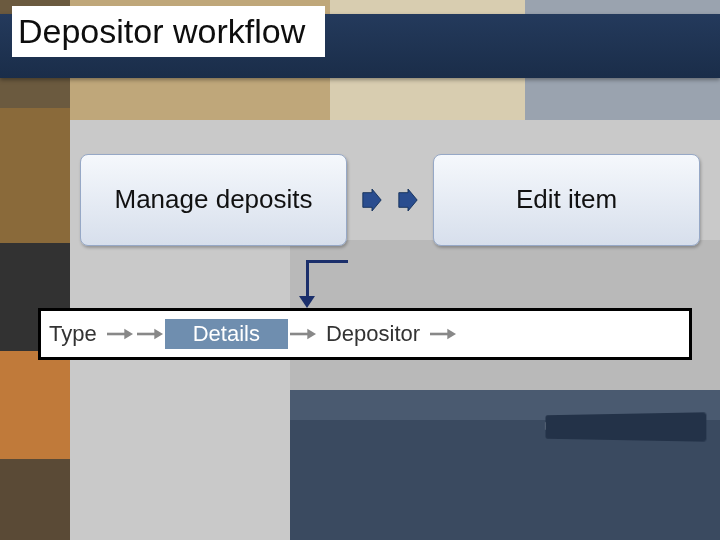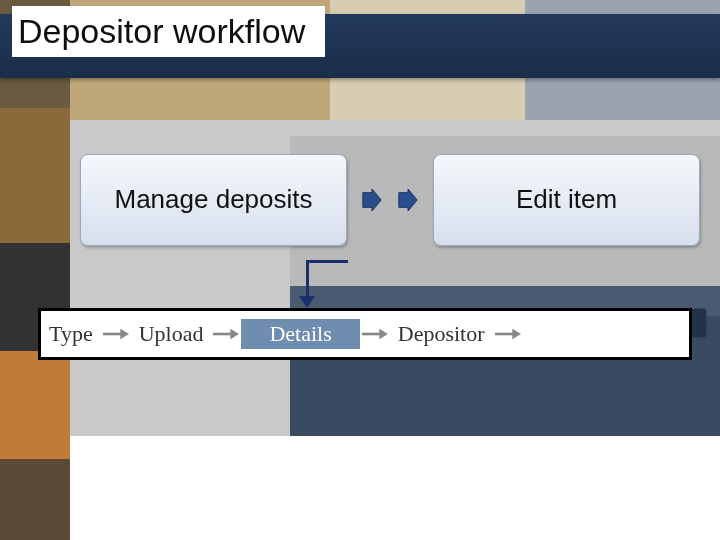--- a/index.html
+++ b/index.html
@@ -1,16 +1,16 @@
 <!DOCTYPE html>
 <html><head>
 <meta charset="utf-8">
 <style>
   html,body{margin:0;padding:0;width:720px;height:540px;font-family:Arial,Helvetica,sans-serif;overflow:hidden}
-  .slide{position:relative;width:720px;height:436px;background:#c9c9c9}
+  .slide{position:relative;width:720px;height:540px;background:#c9c9c9}
   
   .bg-strip-left{position:absolute;left:0;top:0;width:70px;height:540px;background:linear-gradient(#6b5a3f 0 20%,#8a6a3a 20% 45%,#323232 45% 65%,#c07a3a 65% 85%,#5a4a36 85% 100%)}
   .bg-top{position:absolute;left:70px;top:0;right:0;height:120px;background:linear-gradient(90deg,#bfa77a 0 40%,#d8cdb0 40% 70%,#9aa3af 70% 100%)}
   .bg-building{position:absolute;right:0;bottom:0;width:430px;height:300px;
     background:
       linear-gradient(180deg,rgba(255,255,255,0) 0 50%,#4a5a70 50% 60%,#3a4a60 60% 100%),
       linear-gradient(90deg,#b9b9b9 0 100%);
   }
   .bg-building::after{content:"";position:absolute;left:55%;top:58%;width:180px;height:26px;background:#233248;transform:perspective(380px) rotateY(-28deg);border-radius:3px}
   .perpustakaan{position:absolute;left:57%;top:60%;color:#cfd7e0;font-size:11px;letter-spacing:2px;transform:perspective(380px) rotateY(-28deg)}
@@ -21,21 +21,21 @@
   .wf-row{position:absolute;left:80px;top:150px;right:20px;height:100px;display:flex;align-items:center;gap:14px}
   .wf-box{flex:1;height:90px;background:linear-gradient(#f5f8fc,#d7dfec);border:1px solid #96a8c6;border-radius:8px;display:flex;align-items:center;justify-content:center;text-align:center;font-size:26px;line-height:1.15;color:#111;box-shadow:1px 2px 3px rgba(0,0,0,.25)}
   .wf-arrow{width:22px;height:22px;flex:none}
   .wf-arrow svg{width:22px;height:22px}
   
   .elbow{position:absolute;border:3px solid #1b2f6b}
   .elbow.h{left:308px;top:260px;width:40px;height:0;border-width:3px 0 0 0}
   .elbow.v{left:306px;top:260px;height:40px;width:0;border-width:0 0 0 3px}
   .elbow-head{position:absolute;left:299px;top:296px;width:0;height:0;border-left:8px solid transparent;border-right:8px solid transparent;border-top:12px solid #1b2f6b}
   
-  .steps{position:absolute;left:38px;top:308px;right:28px;height:46px;background:#fff;border:3px solid #000;display:flex;align-items:center;font-family:Liberation Serif, serif}
+  .steps{position:absolute;left:38px;top:308px;right:28px;height:46px;background:#fff;border:3px solid #000;display:flex;align-items:center;font-family:Liberation Sans, sans-serif}
   .step{font-size:22px;color:#333;padding:0 8px;white-space:nowrap}
   .step.active{background:#6f8eaf;color:#fff;padding:2px 28px}
   .step-arrow{flex:none;width:30px;display:flex;align-items:center;justify-content:center}
   .step-arrow svg{width:26px;height:14px}
   .spacer{flex:1}
 </style>
 </head>
 <body>
 
 <div class="slide">
@@ -73,21 +73,20 @@
   <div class="elbow-head"></div>
 
   <div class="steps">
     <span class="step">Type</span>
     <span class="step-arrow">
       <svg viewBox="0 0 30 14">
           <line x1="0" y1="7" x2="22" y2="7" stroke="#888" stroke-width="3"></line>
           <polygon points="20,1 30,7 20,13" fill="#888"></polygon>
         </svg>
     </span>
-    <span class="step">Upload</span>
     <span class="step-arrow">
       <svg viewBox="0 0 30 14">
           <line x1="0" y1="7" x2="22" y2="7" stroke="#888" stroke-width="3"></line>
           <polygon points="20,1 30,7 20,13" fill="#888"></polygon>
         </svg>
     </span>
     <span class="step active">Details</span>
     <span class="step-arrow">
       <svg viewBox="0 0 30 14">
           <line x1="0" y1="7" x2="22" y2="7" stroke="#888" stroke-width="3"></line>

